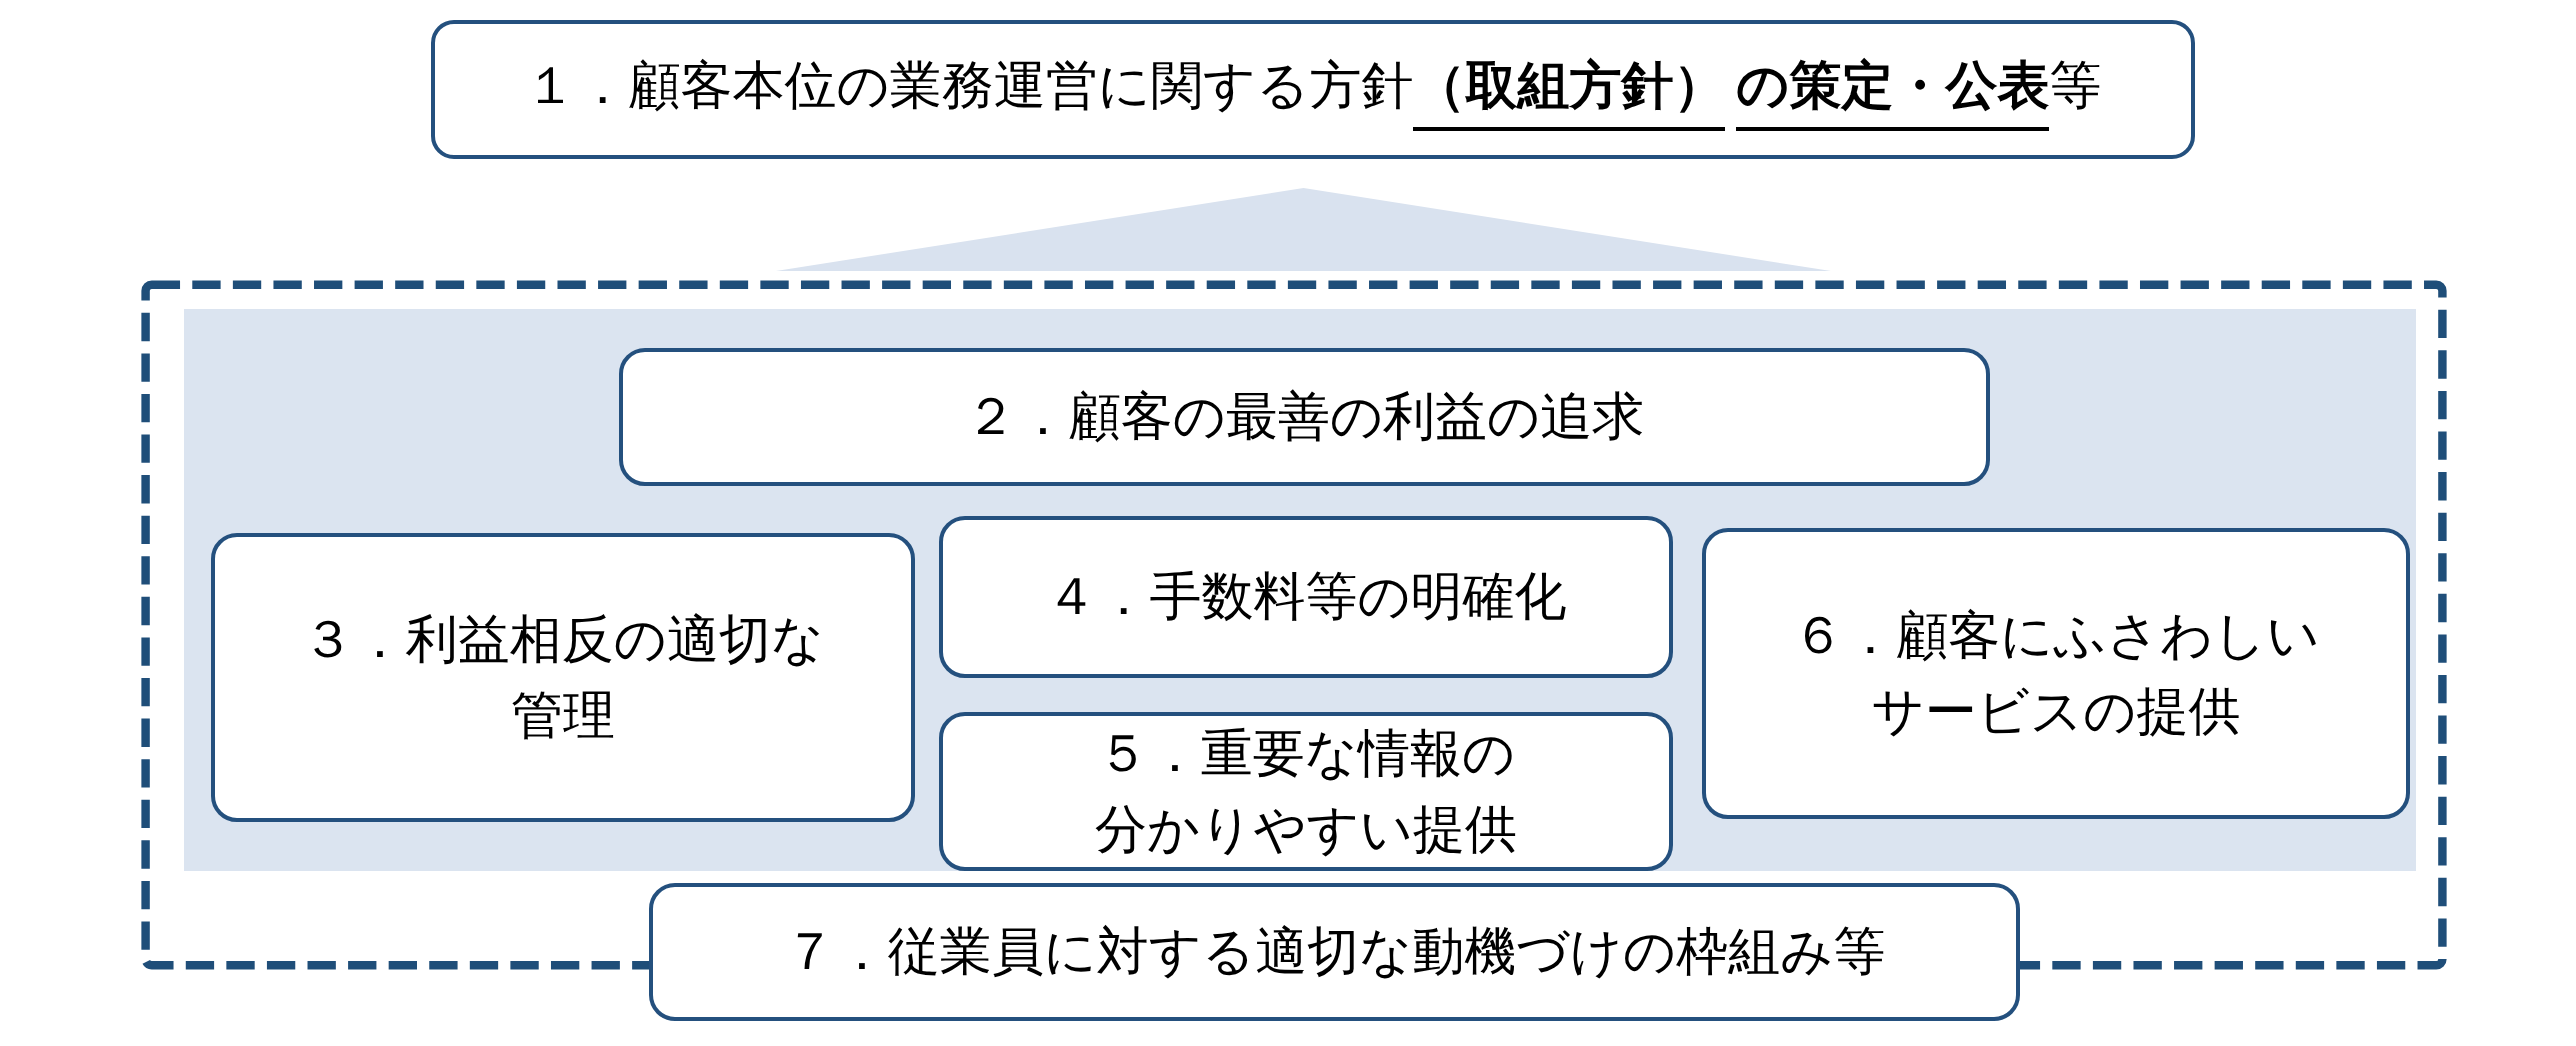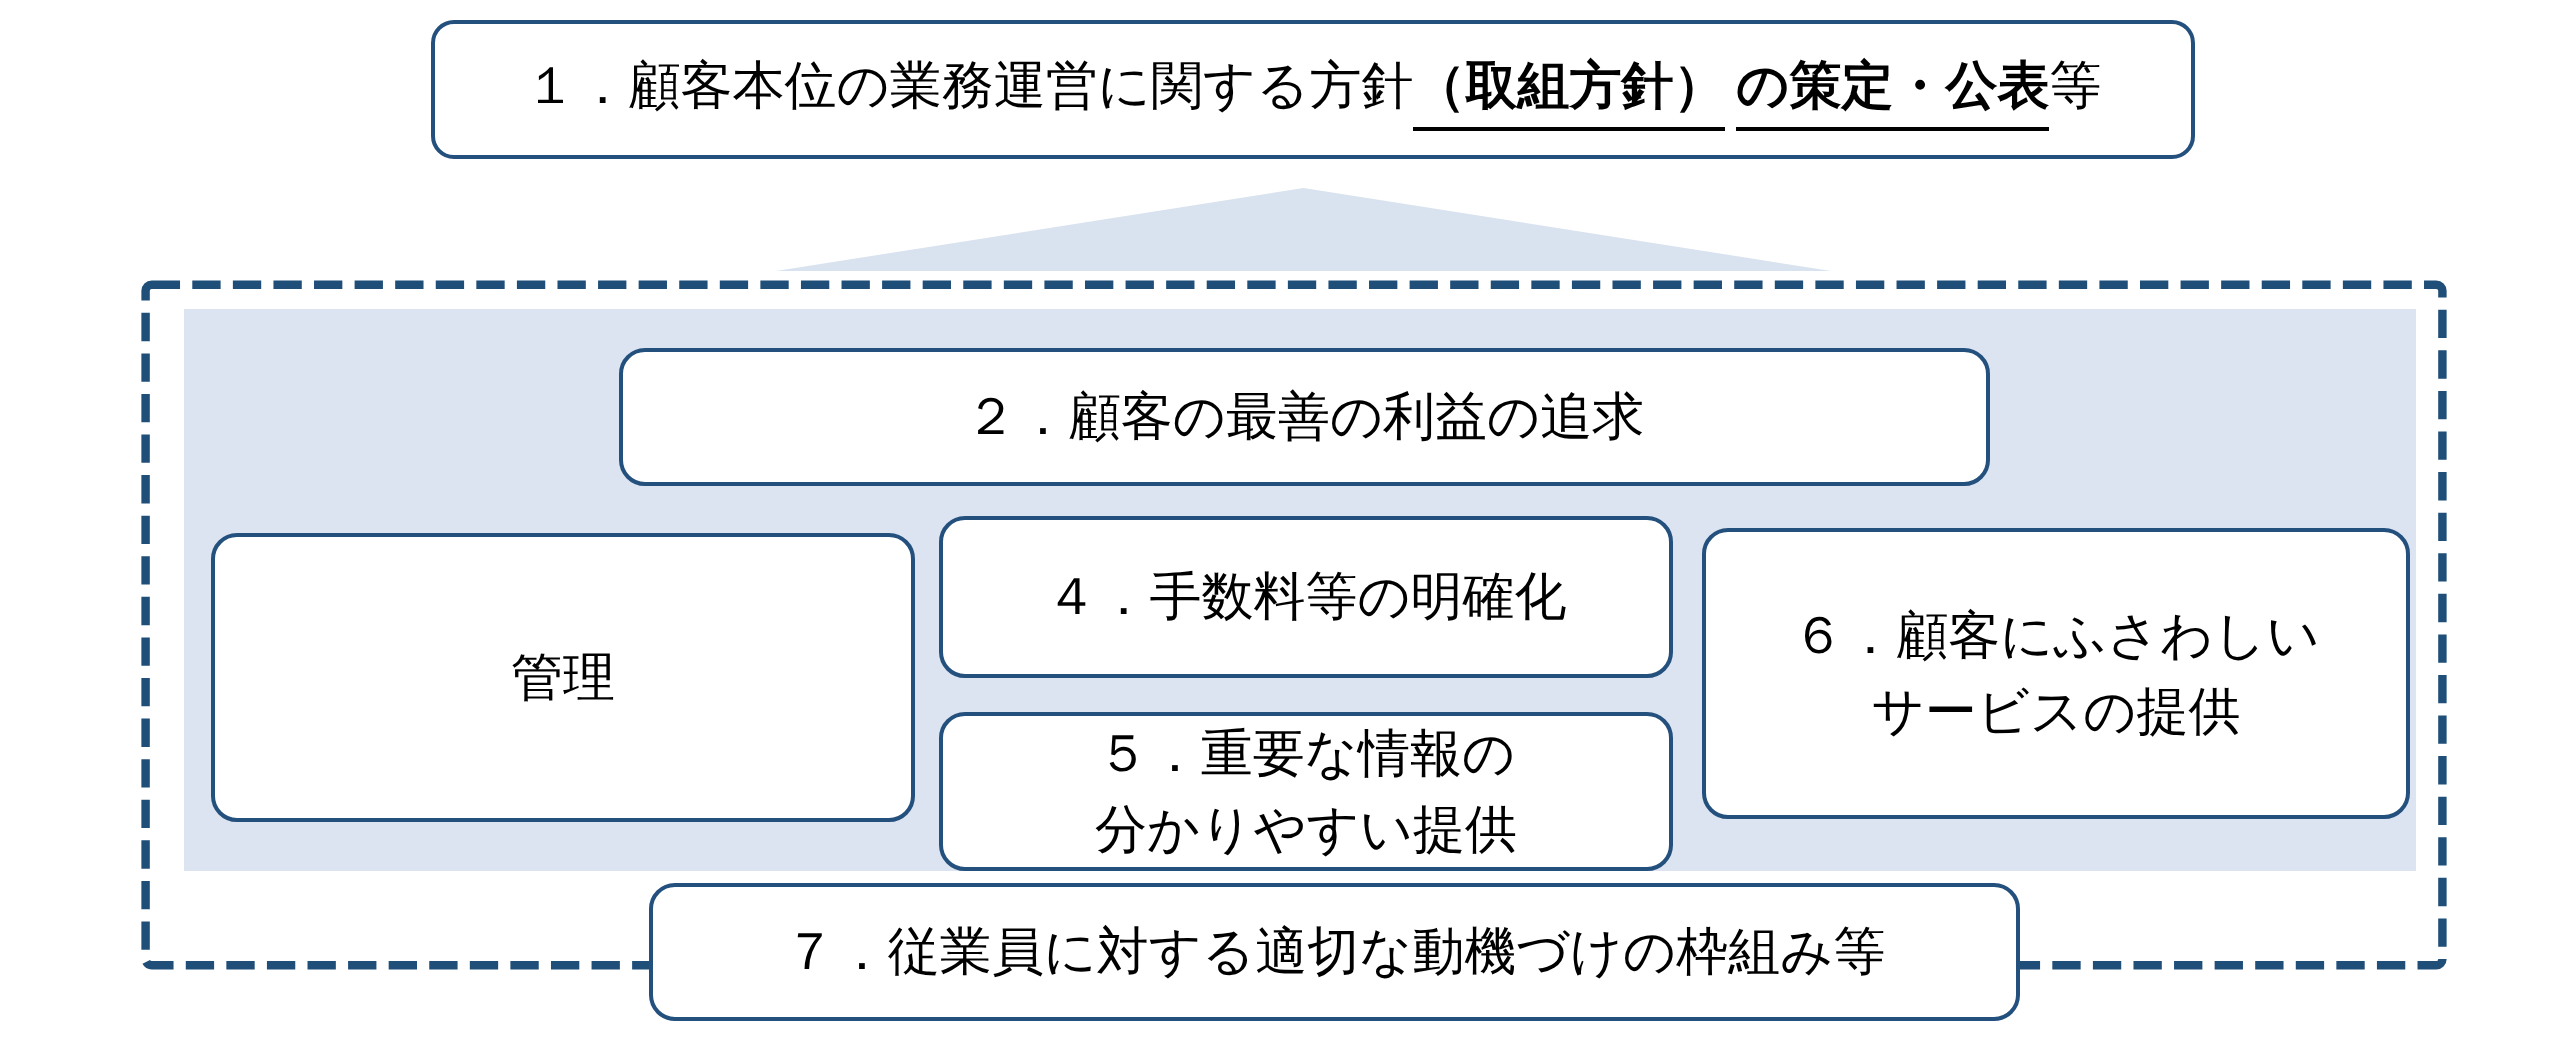--- a/index.html
+++ b/index.html
@@ -88,20 +88,21 @@
   </svg>
 
   <div class="panel"></div>
 
   <div class="rbox p2">
     <div class="label">２．顧客の最善の利益の追求</div>
   </div>
 
   <div class="rbox p3">
     <div class="label">
+      <div>３．利益相反の適切な</div>
       <div>管理</div>
     </div>
   </div>
 
   <div class="rbox p4">
     <div class="label">４．手数料等の明確化</div>
   </div>
 
   <div class="rbox p5">
     <div class="label">

